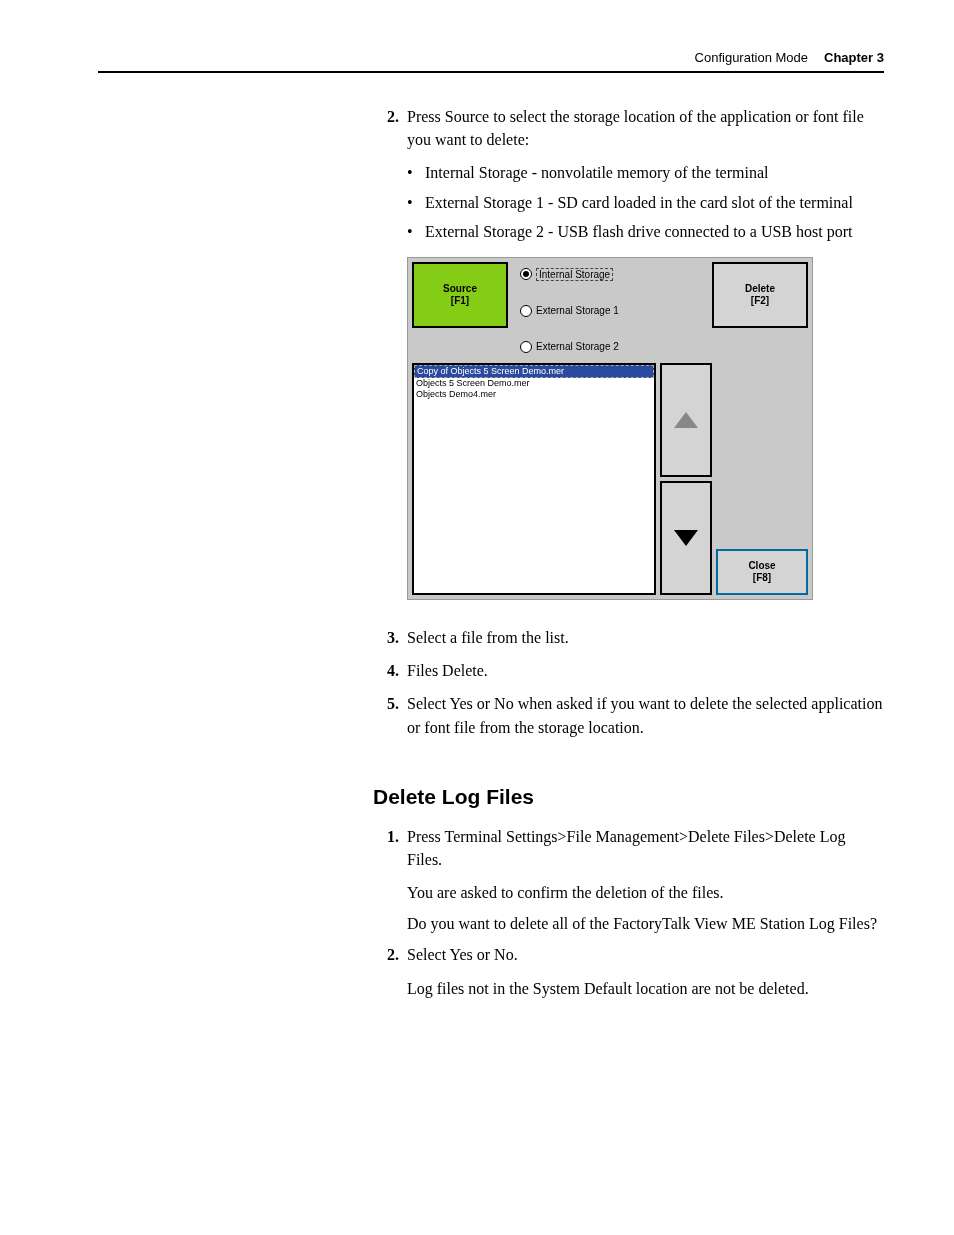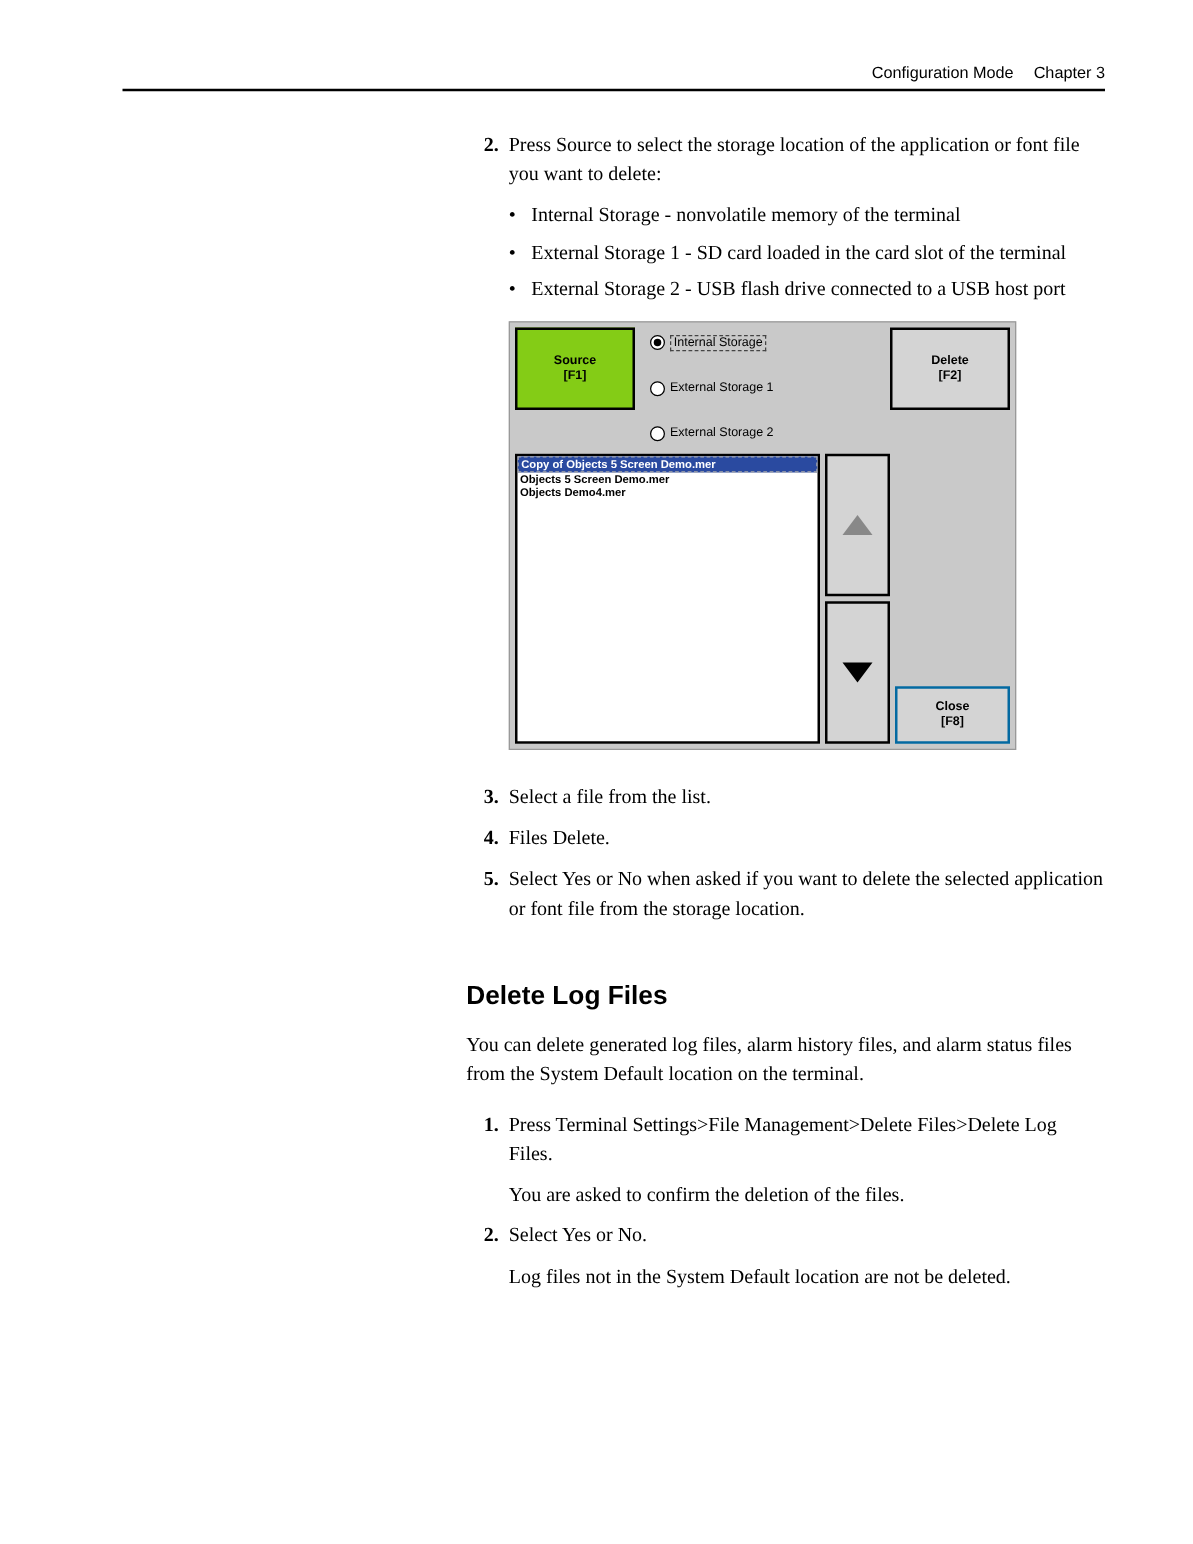--- a/index.html
+++ b/index.html
@@ -17,21 +17,21 @@
   }
   .header-row {
     display: flex;
     justify-content: flex-end;
     align-items: baseline;
     font-family: Arial, Helvetica, sans-serif;
     font-size: 13px;
     margin-bottom: 6px;
   }
   .header-row .sect { margin-right: 16px; }
-  .header-row .chap { font-weight: normal; }
+  .header-row .chap { font-weight: bold; }
   .hr { border-top: 2px solid #000; margin-bottom: 32px; }
   .content-col {
     margin-left: 275px;
   }
   .ol-item { display: flex; margin-bottom: 10px; line-height: 1.45; }
   .ol-item .num { width: 26px; text-align: right; font-weight: bold; flex-shrink: 0; margin-right: 8px; }
   .ol-item .txt { flex: 1; }
   .sub-ul { margin: 8px 0 14px 34px; }
   .sub-li { display: flex; margin-bottom: 6px; line-height: 1.45; }
   .sub-li .bullet { width: 18px; flex-shrink:0; }
@@ -95,21 +95,21 @@
   }
   .ui-list {
     flex: 1;
     border: 2px solid #000;
     background: #fff;
     height: 228px;
     font-size: 9px;
     line-height: 1.2;
     overflow: hidden;
   }
-  .ui-list .row { padding: 0 2px; white-space: nowrap; font-weight: bold; }
+  .ui-list .row { padding: 0 2px; white-space: nowrap; }
   .ui-list .row.sel { background: #2a4aa0; color: #fff; border:1px dashed #aaa; }
   .ui-arrows {
     width: 52px;
     display: flex; flex-direction: column; gap: 4px;
   }
   .ui-arrow {
     flex: 1;
     border: 2px solid #000;
     background: #d4d4d4;
     display:flex; align-items:center; justify-content:center;
@@ -231,27 +231,27 @@
     </div>
     <div class="ol-item">
       <div class="num">5.</div>
       <div class="txt">Select Yes or No when asked if you want to delete the selected application or font file from the storage location.</div>
     </div>
 
   </div>
 
   <div style="margin-left:275px;">
     <h2 class="section">Delete Log Files</h2>
-    <div class="body-para">You can delete generated log files, alarm history files, and alarm status files from the System Default location on the terminal.</div>
 
     <div class="ol-item">
       <div class="num">1.</div>
       <div class="txt">Press Terminal Settings&gt;File Management&gt;Delete Files&gt;Delete Log Files.</div>
     </div>
     <div class="para">You are asked to confirm the deletion of the files.</div>
+    <div class="para">Do you want to delete all of the FactoryTalk View ME Station Log Files?</div>
 
     <div class="ol-item">
       <div class="num">2.</div>
       <div class="txt">Select Yes or No.</div>
     </div>
     <div class="para">Log files not in the System Default location are not be deleted.</div>
   </div>
 
 </div>
 

